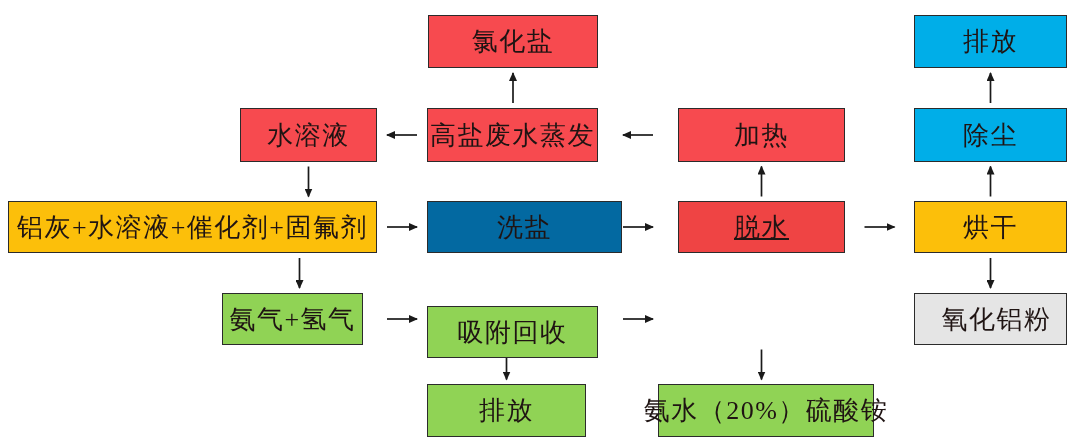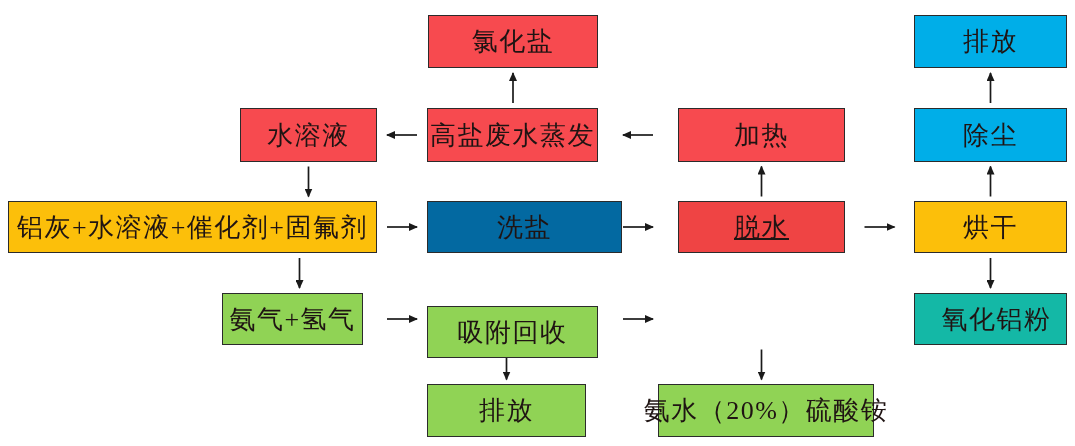--- a/index.html
+++ b/index.html
@@ -63,16 +63,16 @@
     <div class="node" style="left: 240px; top: 108px; width: 137px; height: 54px; background: rgb(247, 74, 79);">水溶液</div>
     <div class="node" style="left: 427px; top: 108px; width: 171px; height: 54px; background: rgb(247, 74, 79);">高盐废水蒸发</div>
     <div class="node" style="left: 678px; top: 108px; width: 167px; height: 54px; background: rgb(247, 74, 79);">加热</div>
     <div class="node" style="left: 914px; top: 108px; width: 153px; height: 54px; background: rgb(0, 174, 232);">除尘</div>
     <div class="node" style="left: 8px; top: 201px; width: 369px; height: 52px; background: rgb(252, 191, 10);">铝灰+水溶液+催化剂+固氟剂</div>
     <div class="node" style="left: 427px; top: 201px; width: 195px; height: 52px; background: #0369a1;">洗盐</div>
     <div class="node" style="left: 678px; top: 201px; width: 167px; height: 52px; background: #ef4444; text-decoration: underline;">脱水</div>
     <div class="node" style="left: 914px; top: 201px; width: 153px; height: 52px; background: rgb(252, 191, 10);">烘干</div>
     <div class="node" style="left: 222px; top: 293px; width: 141px; height: 52px; background: rgb(144, 211, 85);">氨气+氢气</div>
     <div class="node" style="left: 427px; top: 306px; width: 171px; height: 52px; background: rgb(144, 211, 85);">吸附回收</div>
-    <div class="node" style="left: 914px; top: 293px; width: 153px; height: 52px; background: #14b8a6; padding-left: 12px;">氧化铝粉</div>
+    <div class="node" style="left: 914px; top: 293px; width: 153px; height: 52px; background: #e5e5e5; padding-left: 12px;">氧化铝粉</div>
     <div class="node" style="left: 427px; top: 384px; width: 159px; height: 53px; background: rgb(144, 211, 85);">排放</div>
     <div class="node" style="left: 658px; top: 384px; width: 216px; height: 53px; background: rgb(144, 211, 85);">氨水（20%）硫酸铵</div>
   </div>
 
 </body></html>

